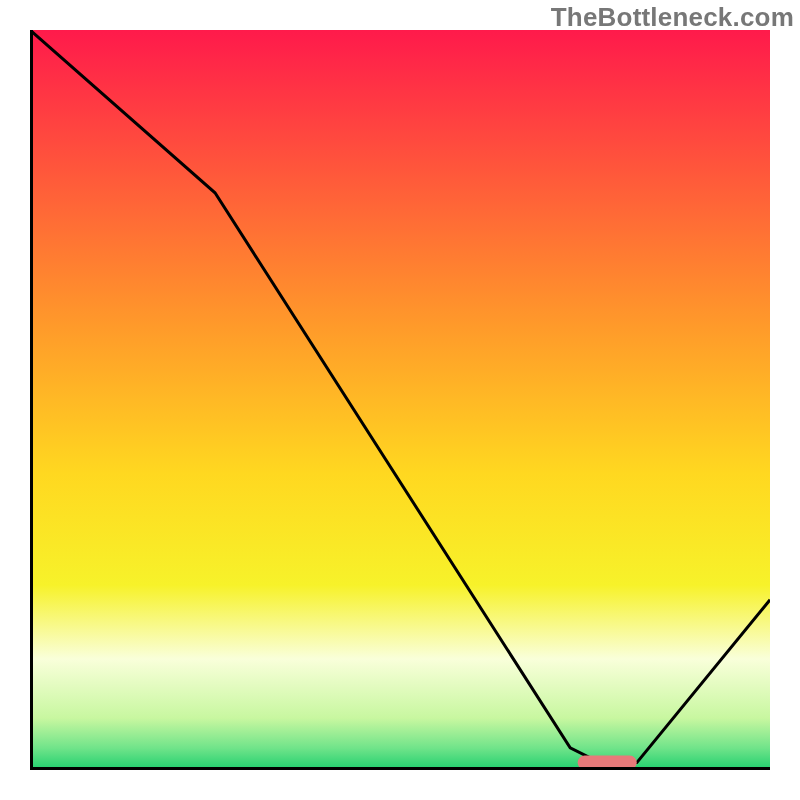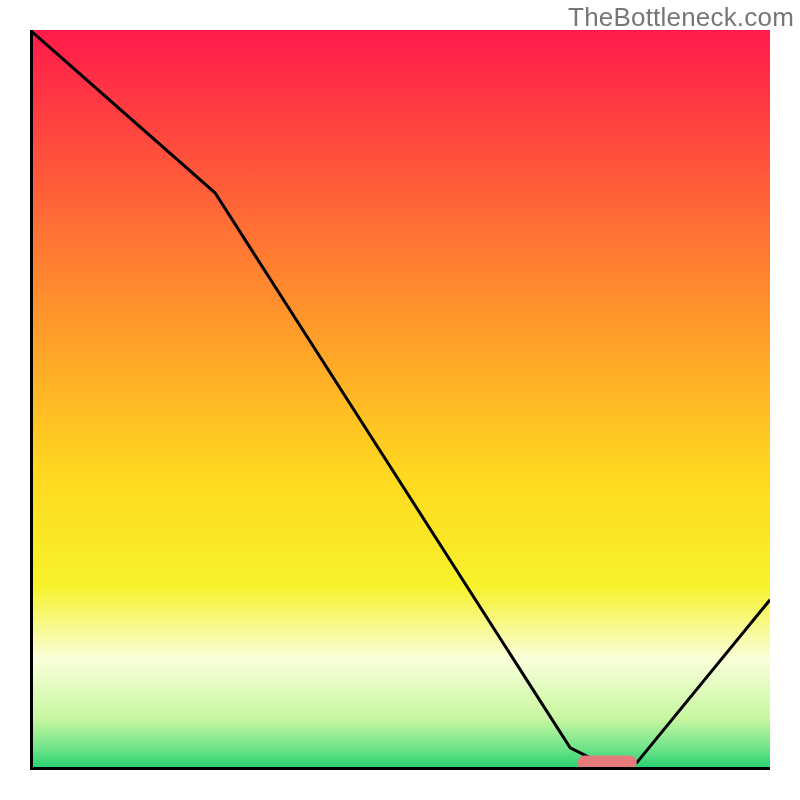--- a/index.html
+++ b/index.html
@@ -14,21 +14,21 @@
   .wrap {
     position: relative;
     width: 800px;
     height: 800px;
   }
   .watermark {
     position: absolute;
     top: 2px;
     right: 6px;
     font-size: 26px;
-    font-weight: 400;
+    font-weight: 700;
     color: #777;
     letter-spacing: 0.2px;
     user-select: none;
   }
   .plot-frame {
     position: absolute;
     left: 30px;
     top: 30px;
     width: 740px;
     height: 740px;

